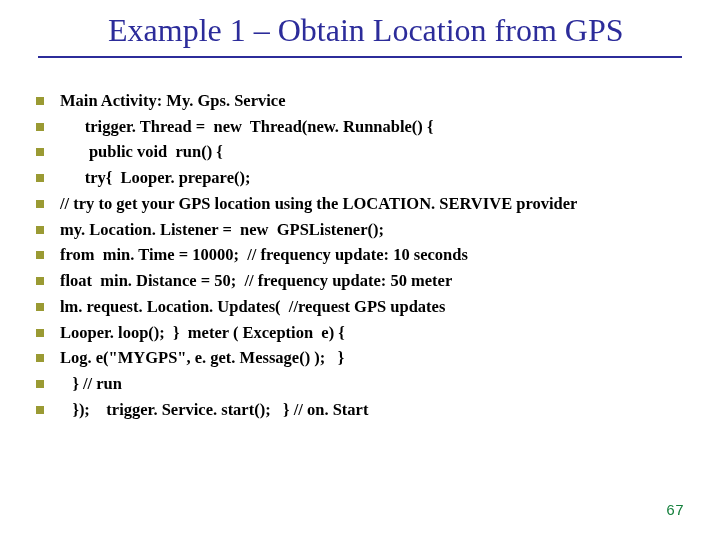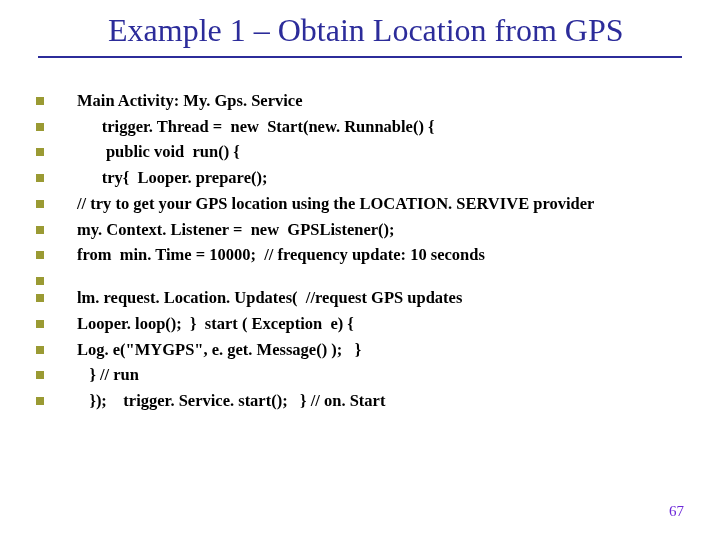--- a/index.html
+++ b/index.html
@@ -51,80 +51,80 @@
     display: inline-block;
     width: 8px;
     height: 8px;
     background: #9a9a33;
     margin-top: 9px;
     margin-right: 16px;
     flex: 0 0 auto;
   }
   .text {
     white-space: pre;
-    margin-left: 17px;
   }
   .b { font-weight: bold; }
   .i { }
   .page-num {
     position: absolute;
     right: 20px;
     bottom: 20px;
     font-size: 15px;
-    color: #6d28d9;
-    font-family: Liberation Serif, serif;
+    color: #15803d;
+    font-family: Liberation Mono, monospace;
   }
 </style>
 </head>
 <body>
 
 <div class="slide">
 
   <div class="title">Example 1 – Obtain Location from GPS</div>
   <div class="title-underline"></div>
 
   <div class="content" id="content">
       <div class="line">
         <span class="bullet"></span>
         <span class="text"><span class="b">Main Activity: My. Gps. Service</span></span>
       </div>
       <div class="line">
         <span class="bullet"></span>
-        <span class="text"><span class="b">      trigger. Thread =  </span><span class="b">new  </span><span class="b">Start(</span><span class="b">new</span><span class="b">. Runnable() {</span></span>
+        <span class="text"><span class="b">      trigger. Thread =  </span><span class="b">new  </span><span class="b">Thread(</span><span class="b">new</span><span class="b">. Runnable() {</span></span>
       </div>
       <div class="line">
         <span class="bullet"></span>
         <span class="text"><span class="b">       </span><span class="b">public void  </span><span class="b">run() {</span></span>
       </div>
       <div class="line">
         <span class="bullet"></span>
         <span class="text"><span class="b">      </span><span class="b">try</span><span class="b">{  Looper. </span><span class="b i">prepare();</span></span>
       </div>
       <div class="line">
         <span class="bullet"></span>
         <span class="text"><span class="b">// try to get your GPS location using the LOCATION. SERVIVE provider</span></span>
       </div>
       <div class="line">
         <span class="bullet"></span>
-        <span class="text"><span class="b">my. Context. Listener =  </span><span class="b">new  </span><span class="b">GPSListener();</span></span>
+        <span class="text"><span class="b">my. Location. Listener =  </span><span class="b">new  </span><span class="b">GPSListener();</span></span>
       </div>
       <div class="line">
         <span class="bullet"></span>
         <span class="text"><span class="b">from  </span><span class="b">min. Time = 10000;  // frequency update: 10 seconds</span></span>
       </div>
       <div class="line">
         <span class="bullet"></span>
+        <span class="text"><span class="b">float  </span><span class="b">min. Distance = 50;  // frequency update: 50 meter</span></span>
       </div>
       <div class="line">
         <span class="bullet"></span>
         <span class="text"><span class="b">lm. request. Location. Updates(  //request GPS updates</span></span>
       </div>
       <div class="line">
         <span class="bullet"></span>
-        <span class="text"><span class="b">Looper. </span><span class="b i">loop();</span><span class="b">  }  </span><span class="b">start </span><span class="b">( Exception  e) {</span></span>
+        <span class="text"><span class="b">Looper. </span><span class="b i">loop();</span><span class="b">  }  </span><span class="b">meter </span><span class="b">( Exception  e) {</span></span>
       </div>
       <div class="line">
         <span class="bullet"></span>
         <span class="text"><span class="b">Log. e("MYGPS", e. get. Message() );   }</span></span>
       </div>
       <div class="line">
         <span class="bullet"></span>
         <span class="text"><span class="b">   } // run</span></span>
       </div>
       <div class="line">

